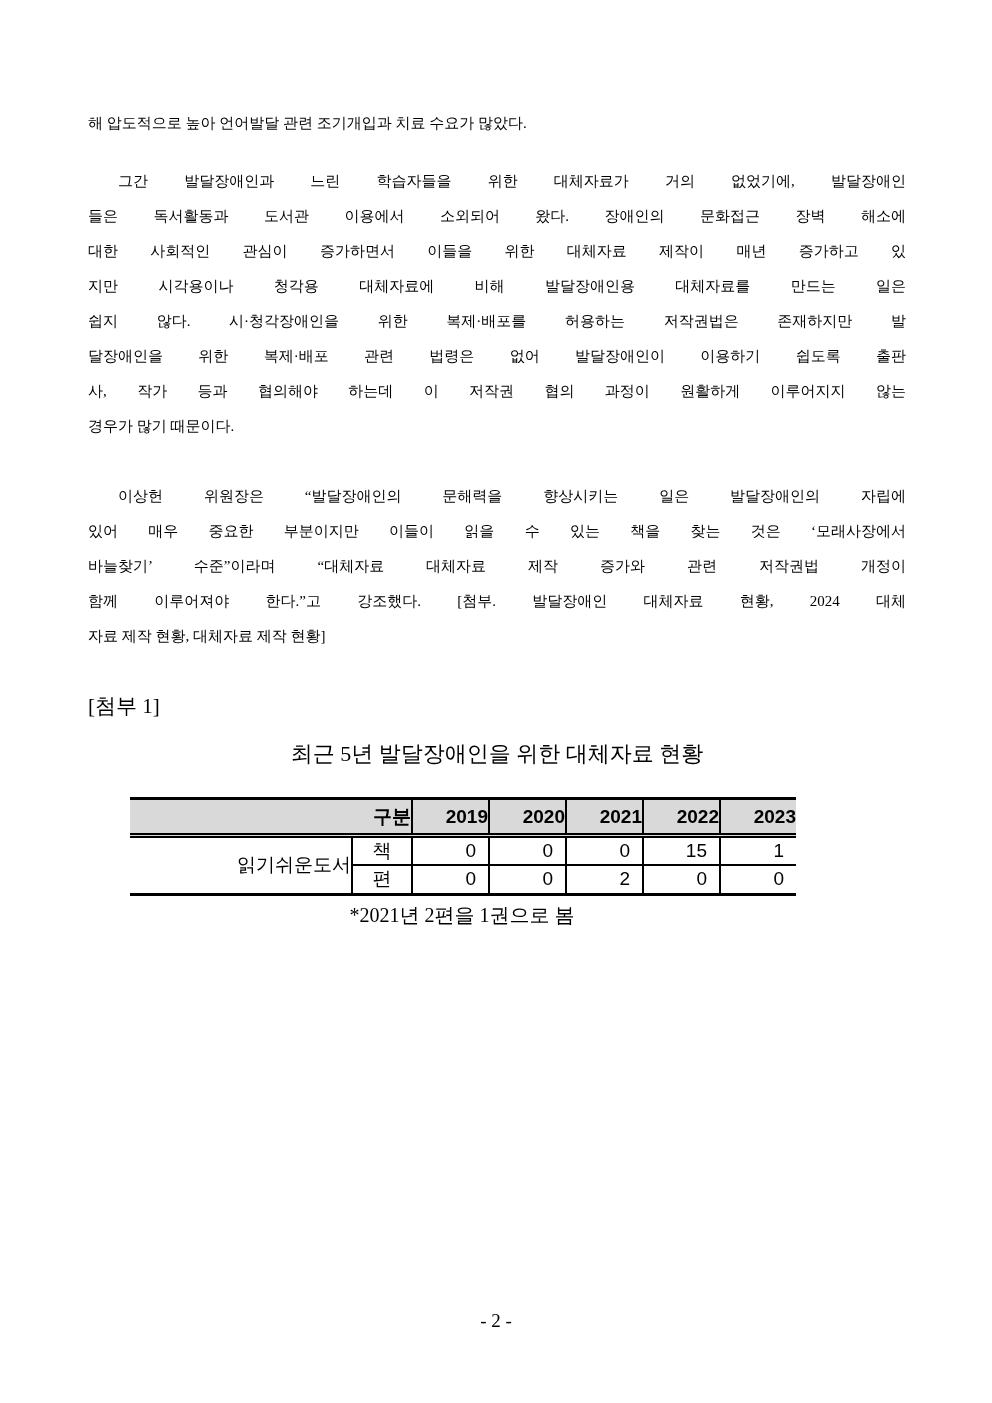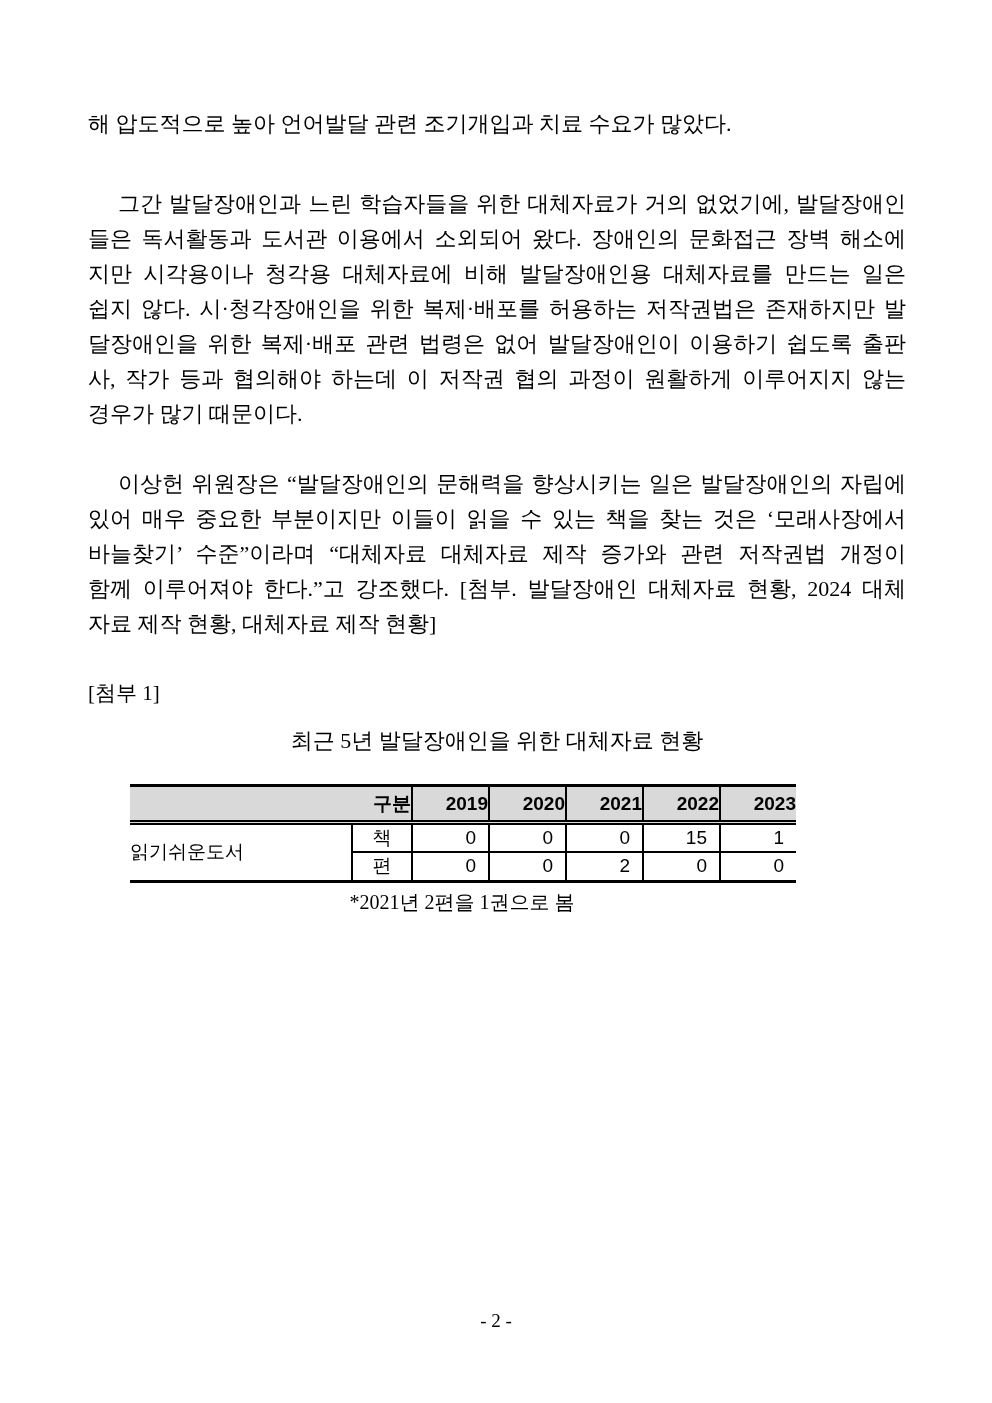--- a/index.html
+++ b/index.html
@@ -13,32 +13,32 @@
     color: #000000;
     font-family: "Liberation Serif", "DejaVu Serif", serif;
     overflow: hidden;
   }
   .content {
     position: absolute;
     left: 88px;
     top: 106px;
     width: 818px;
   }
-  .para { font-size: 22px; line-height: 35px; }
+  .para { font-size: 15px; line-height: 35px; }
   .pline {
     text-align: justify;
     text-align-last: justify;
     white-space: normal;
     height: 35px;
     overflow: hidden;
   }
   .pline.plast { text-align-last: auto; }
   .pline.pindent { text-indent: 30px; }
   .para-cont { margin-top: 0; }
-  .para-2 { margin-top: 45px; }
+  .para-2 { margin-top: 23px; }
   .para-3 { margin-top: 35px; }
   .attach-label {
     margin-top: 35px;
     font-size: 21px;
     line-height: 35px;
   }
   .table-title {
     margin-top: 12px;
     font-size: 22px;
     line-height: 35px;
@@ -63,21 +63,21 @@
     border-bottom: 5px double #000;
   }
   table.data-table td {
     height: 29px;
     font-size: 19px;
     font-weight: normal;
     vertical-align: middle;
   }
   table.data-table .vline { border-left: 2px solid #000; }
   table.data-table tr.row-second td { border-top: 2px solid #000; }
-  td.cell-group { text-align: left; }
+  td.cell-group { text-align: right; }
   td.cell-unit { text-align: center; }
   td.cell-num { text-align: right; padding-right: 12px; }
   .table-note {
     margin-top: 5px;
     font-size: 20px;
     line-height: 28px;
     text-align: center;
     padding-right: 2px;
   }
   .page-number {
@@ -97,20 +97,21 @@
 <div class="page">
   <div class="content">
 
     <div class="para para-cont">
       <div class="pline plast">해 압도적으로 높아 언어발달 관련 조기개입과 치료 수요가 많았다.</div>
     </div>
 
     <div class="para para-2">
       <div class="pline pindent">그간 발달장애인과 느린 학습자들을 위한 대체자료가 거의 없었기에, 발달장애인</div>
       <div class="pline">들은 독서활동과 도서관 이용에서 소외되어 왔다. 장애인의 문화접근 장벽 해소에</div>
+      <div class="pline">대한 사회적인 관심이 증가하면서 이들을 위한 대체자료 제작이 매년 증가하고 있</div>
       <div class="pline">지만 시각용이나 청각용 대체자료에 비해 발달장애인용 대체자료를 만드는 일은</div>
       <div class="pline">쉽지 않다. 시·청각장애인을 위한 복제·배포를 허용하는 저작권법은 존재하지만 발</div>
       <div class="pline">달장애인을 위한 복제·배포 관련 법령은 없어 발달장애인이 이용하기 쉽도록 출판</div>
       <div class="pline">사, 작가 등과 협의해야 하는데 이 저작권 협의 과정이 원활하게 이루어지지 않는</div>
       <div class="pline plast">경우가 많기 때문이다.</div>
     </div>
 
     <div class="para para-3">
       <div class="pline pindent">이상헌 위원장은 “발달장애인의 문해력을 향상시키는 일은 발달장애인의 자립에</div>
       <div class="pline">있어 매우 중요한 부분이지만 이들이 읽을 수 있는 책을 찾는 것은 ‘모래사장에서</div>

